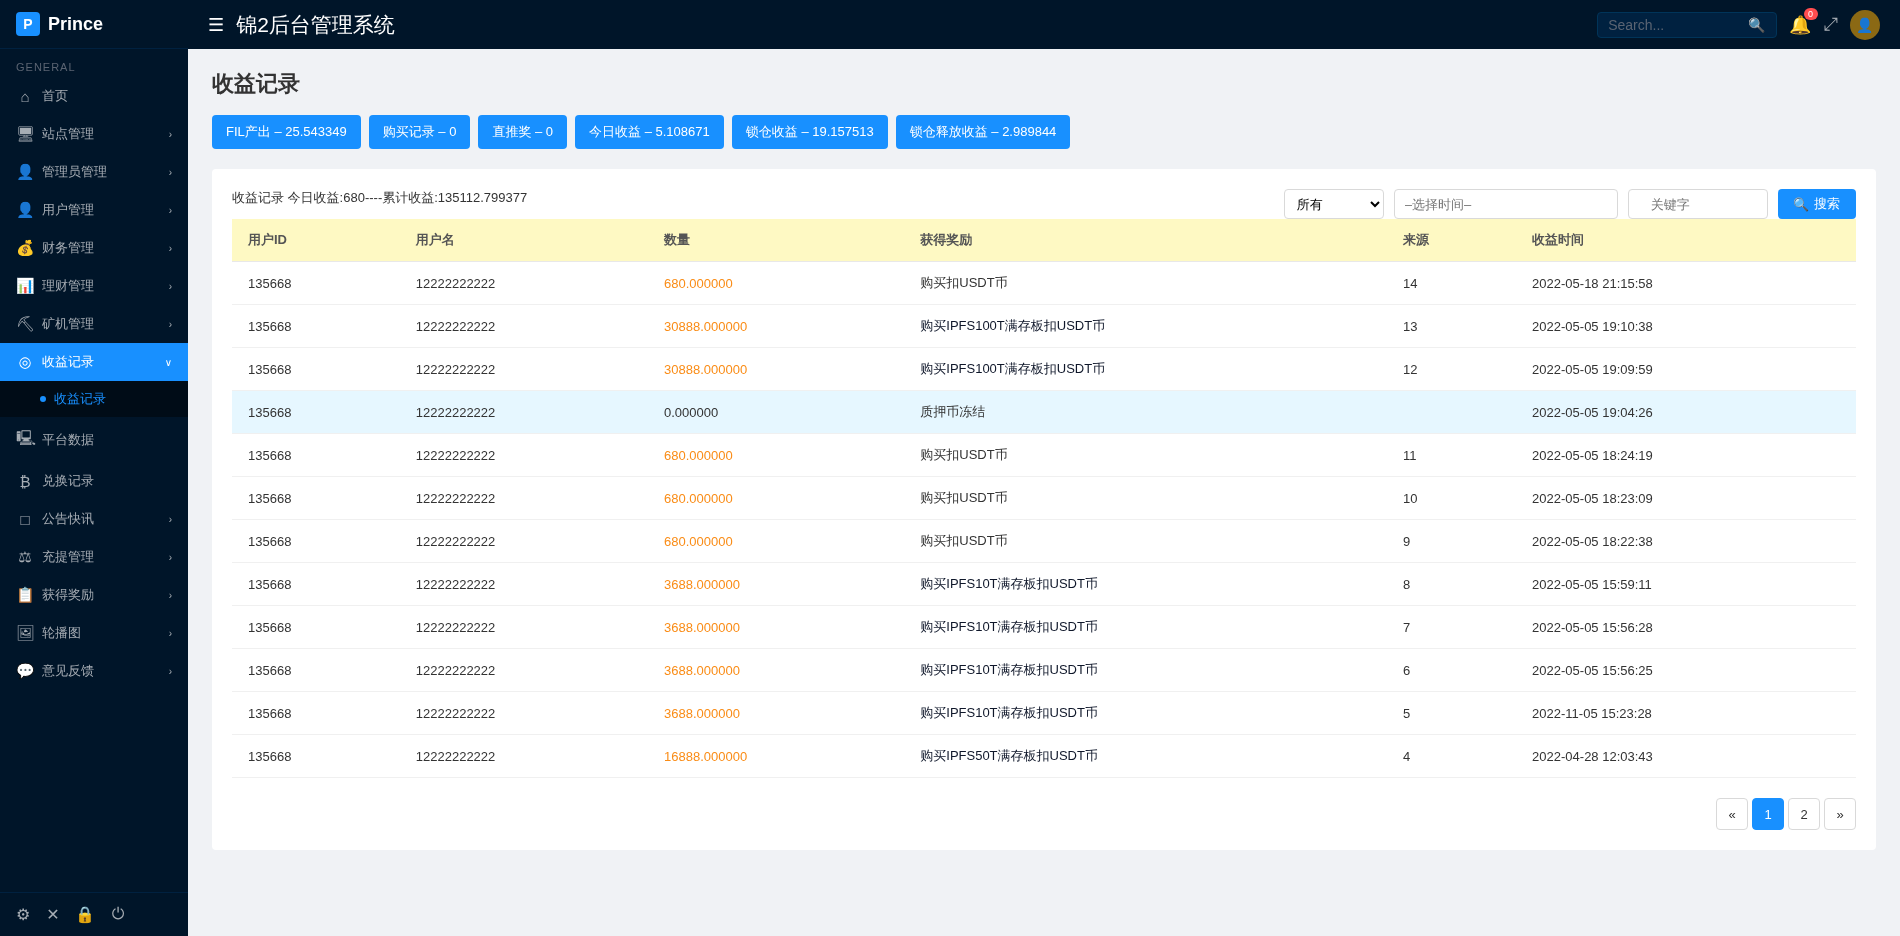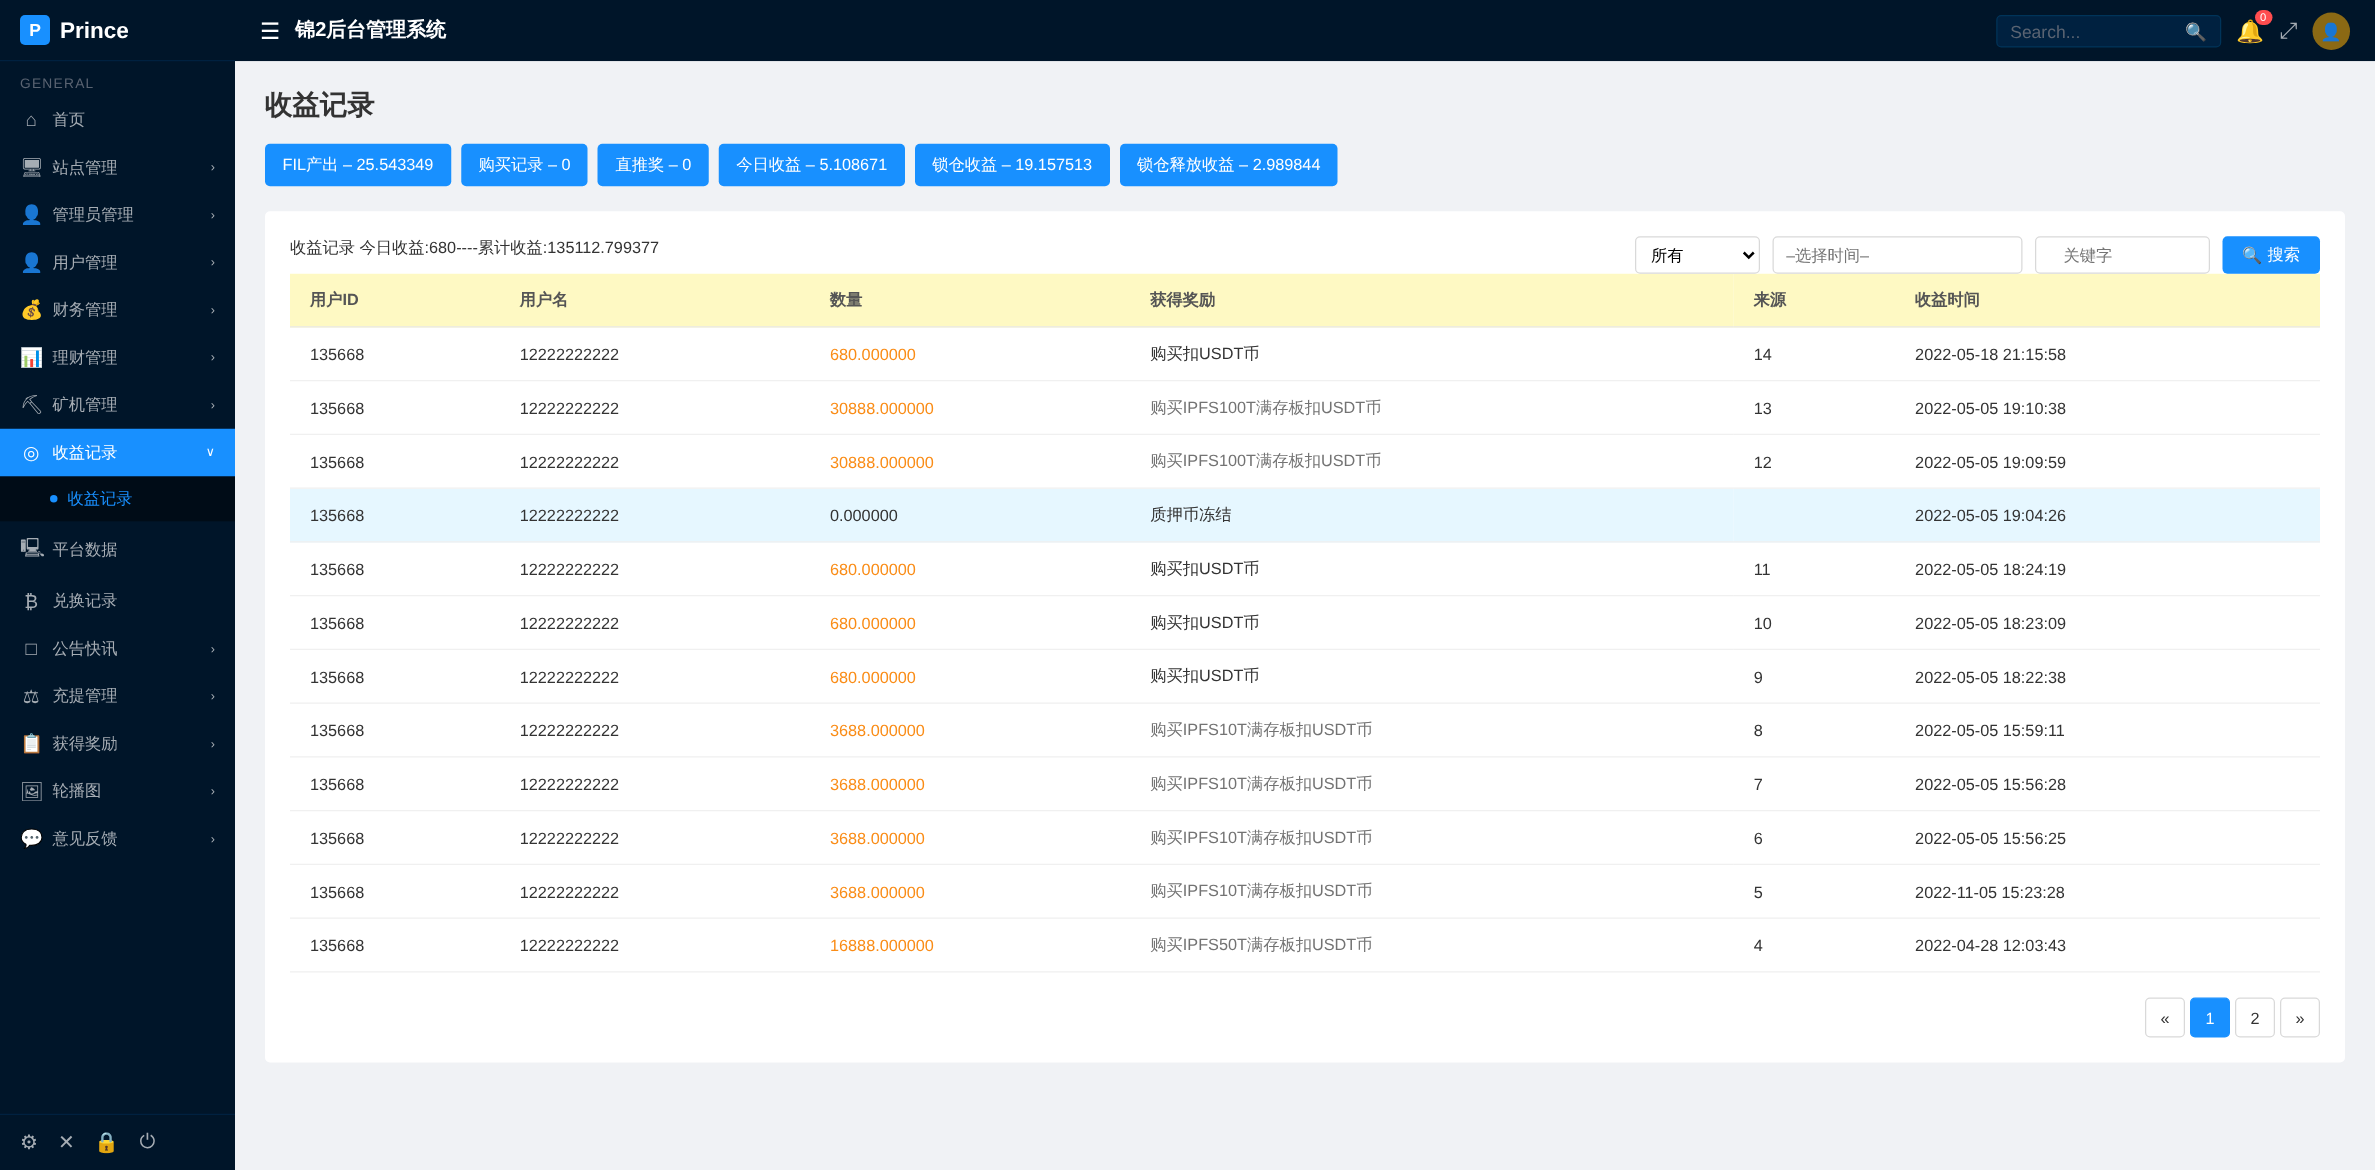--- a/index.html
+++ b/index.html
@@ -102,22 +102,22 @@
       flex-shrink: 0;
     }
     .topbar .menu-icon {
       color: #fff;
       font-size: 18px;
       cursor: pointer;
       margin-right: 12px;
     }
     .topbar .page-title {
       color: #fff;
-      font-size: 16px;
-      font-weight: 700;
+      font-size: 21px;
+      font-weight: 400;
       flex: 1;
     }
     .topbar-right {
       display: flex;
       align-items: center;
       gap: 12px;
     }
     .search-box {
       display: flex;
       align-items: center;
@@ -221,21 +221,21 @@
       width: 100px;
       background: #fff;
       cursor: pointer;
     }
     .filter-date {
       border: 1px solid #d9d9d9;
       border-radius: 4px;
       padding: 5px 10px;
       font-size: 13px;
       outline: none;
-      width: 200px;
+      width: 224px;
       background: #fff;
       color: #bbb;
     }
     .filter-keyword {
       border: 1px solid #d9d9d9;
       border-radius: 4px;
       padding: 5px 22px;
       font-size: 13px;
       outline: none;
       width: 140px;
@@ -272,21 +272,21 @@
     }
     tbody tr {
       border-bottom: 1px solid #f0f0f0;
     }
     tbody tr.highlighted { background: #e6f7ff; }
     tbody td {
       padding: 12px 16px;
       color: #333;
     }
     .text-orange { color: #fa8c16; }
-    .text-blue { color: #737373; }
+    .text-blue { color: #0f172a; }
 
     
     .pagination {
       display: flex;
       justify-content: flex-end;
       align-items: center;
       margin-top: 20px;
       gap: 4px;
     }
     .page-btn {

